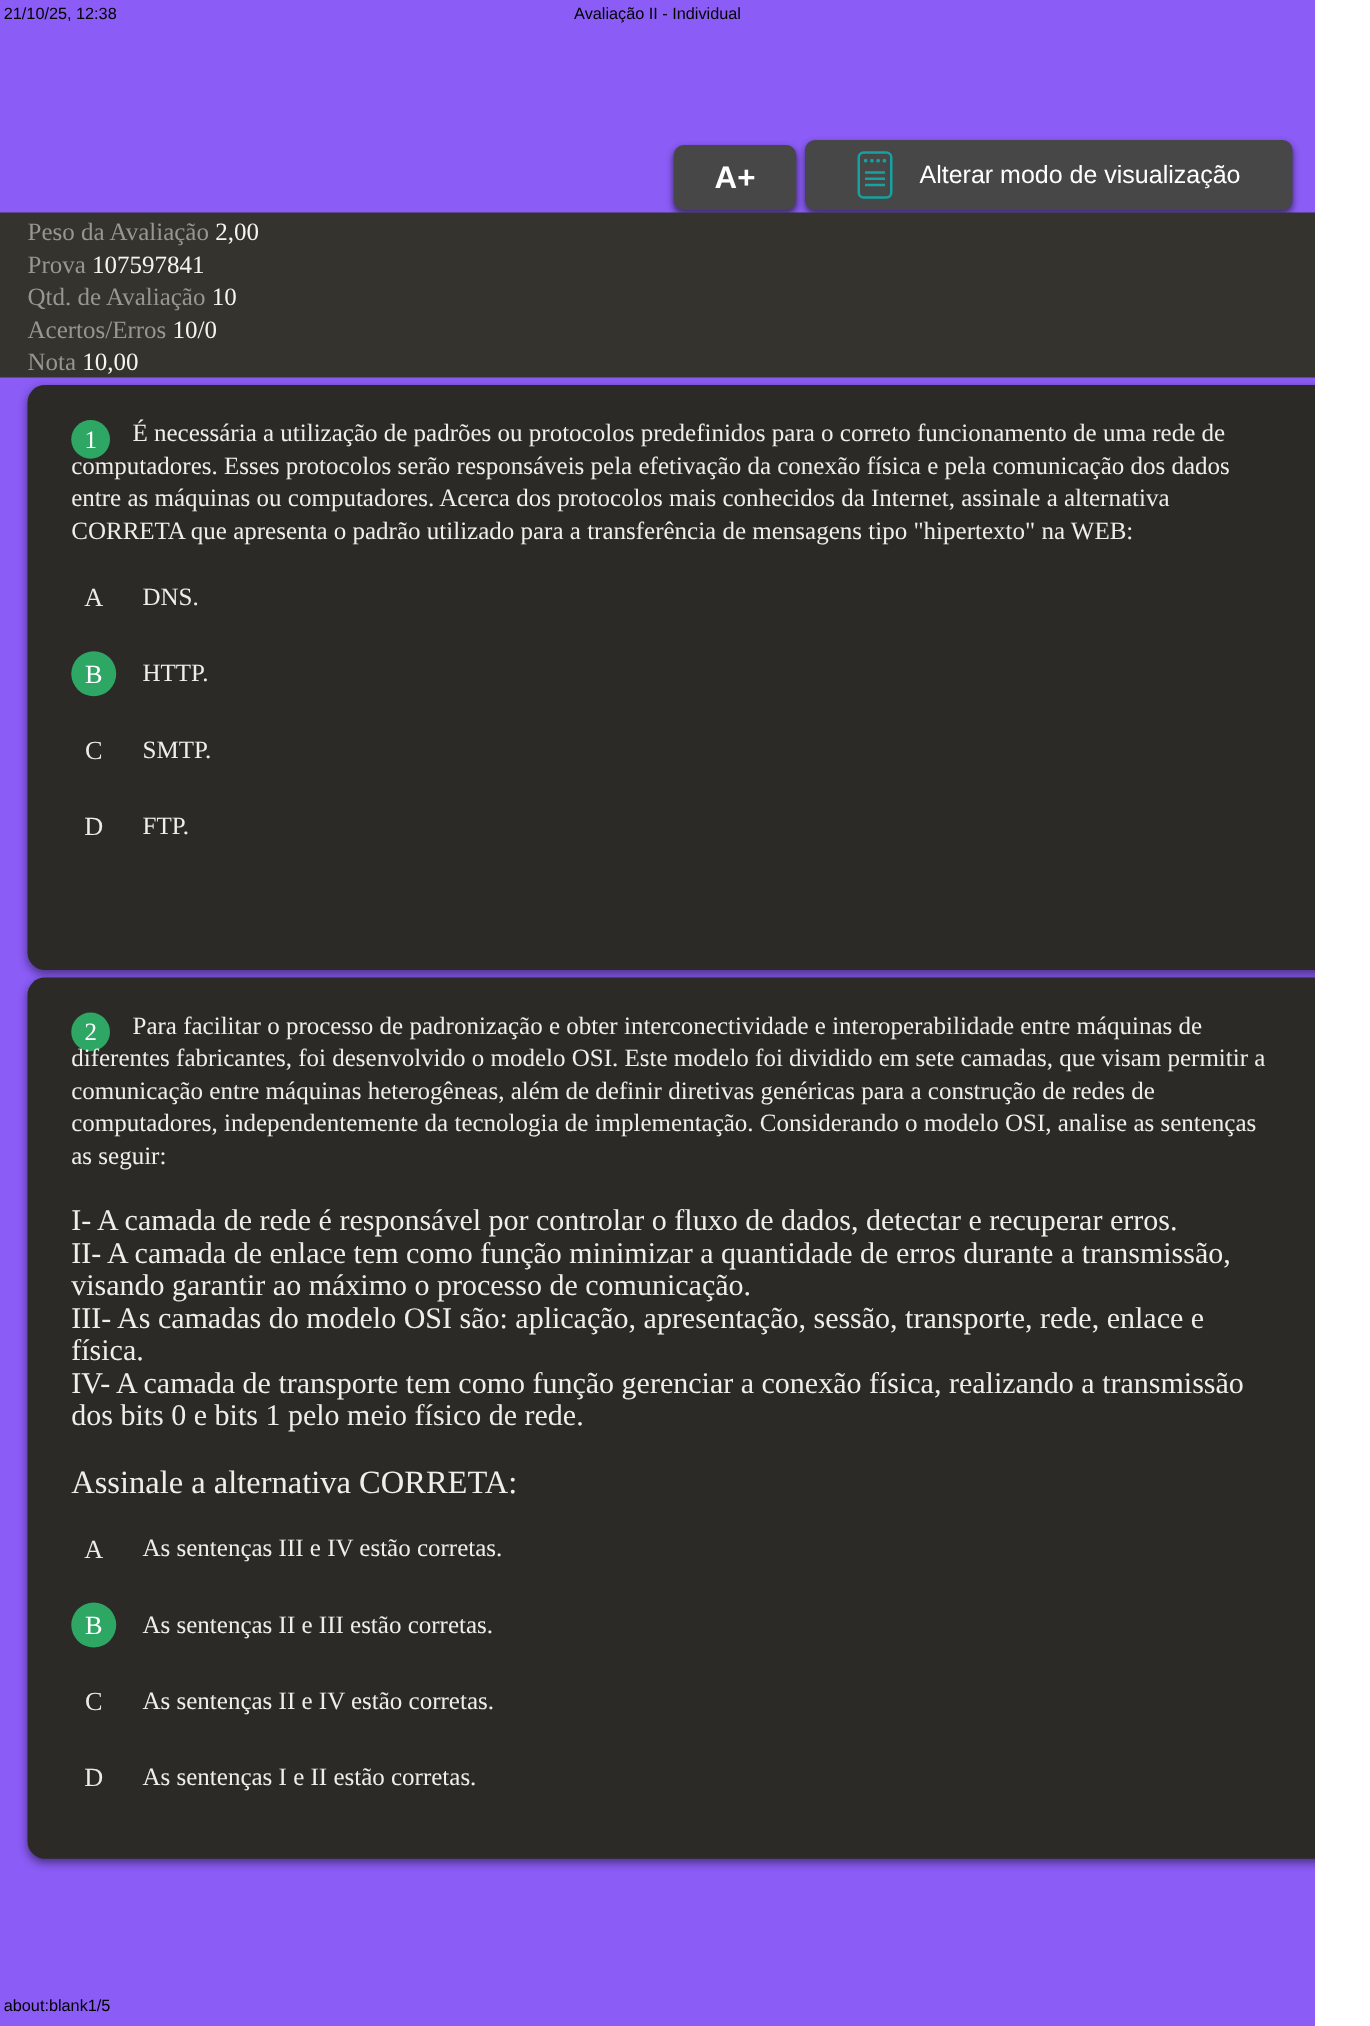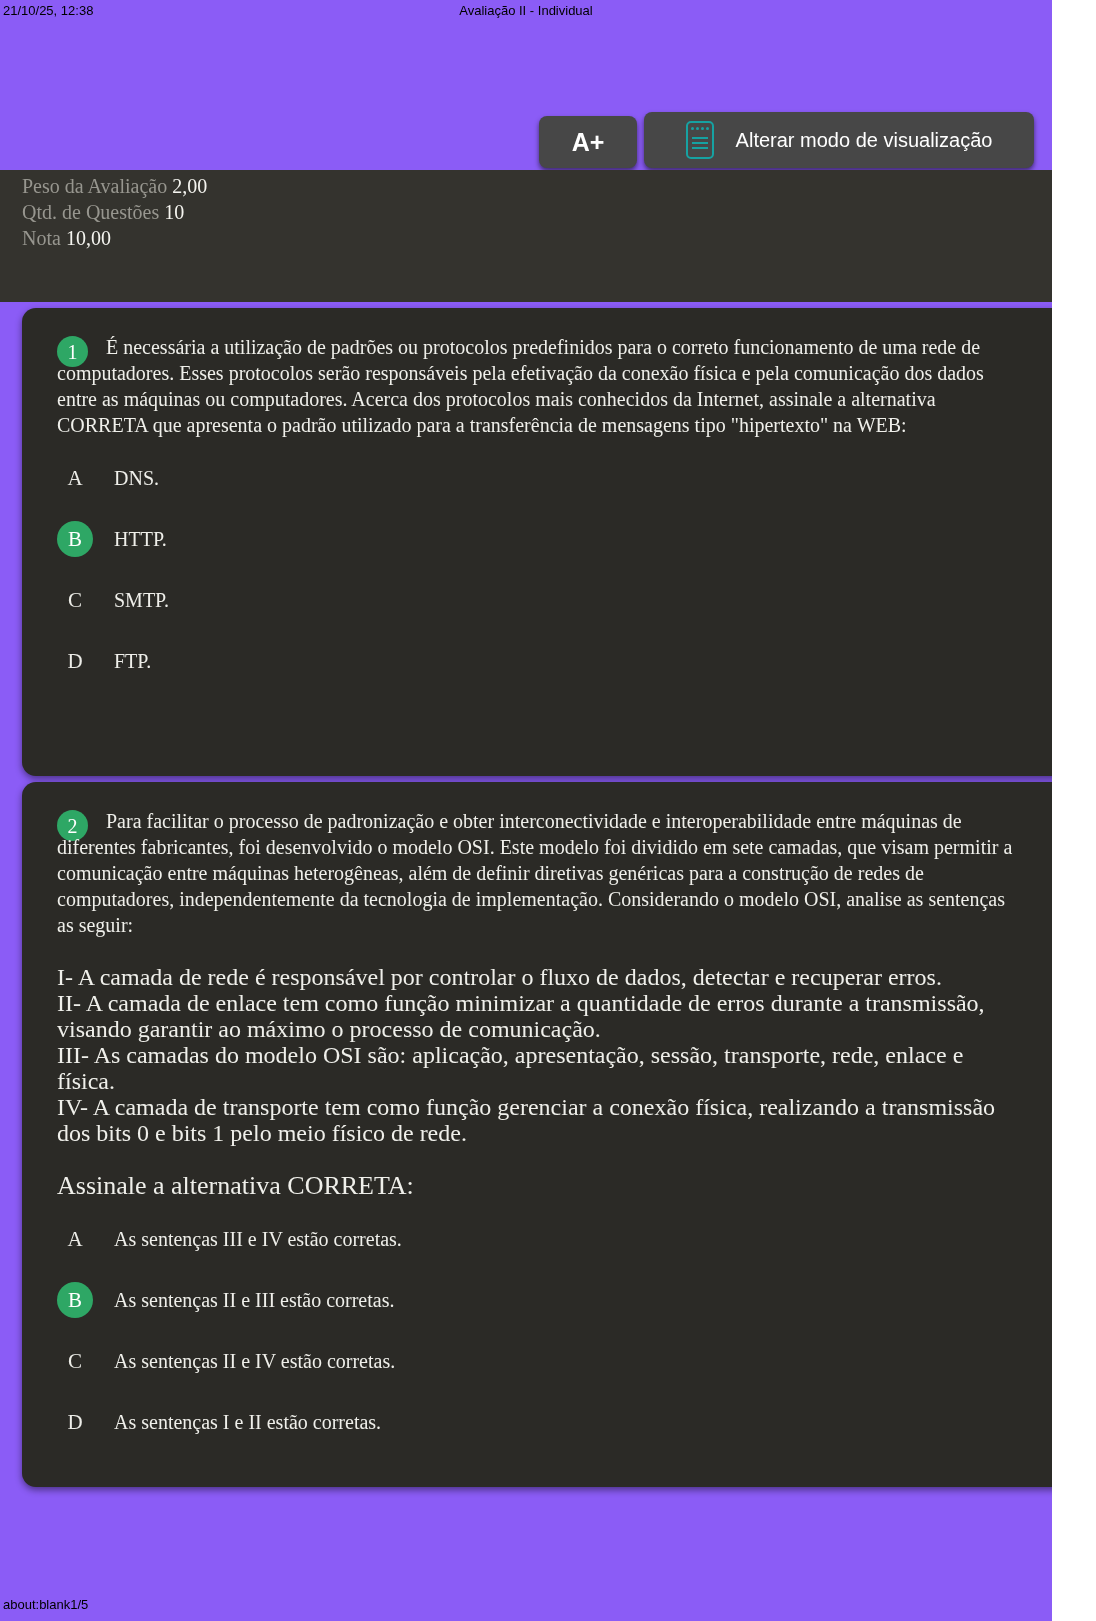--- a/index.html
+++ b/index.html
@@ -86,22 +86,30 @@
       <span>Alterar modo de visualização</span>
     </button>
   </div>
 
   <div class="info-bar">
     <div class="info-row">
       <span class="lbl">Peso da Avaliação</span>
       <span class="val">2,00</span>
     </div>
     <div class="info-row">
-      <span class="lbl">Qtd. de Questões</span>
+      <span class="lbl">Prova</span>
+      <span class="val">107597841</span>
+    </div>
+    <div class="info-row">
+      <span class="lbl">Qtd. de Avaliação</span>
       <span class="val">10</span>
+    </div>
+    <div class="info-row">
+      <span class="lbl">Acertos/Erros</span>
+      <span class="val">10/0</span>
     </div>
     <div class="info-row">
       <span class="lbl">Nota</span>
       <span class="val">10,00</span>
     </div>
   </div>
   <div class="tick"></div>
 
   <div class="card card-q1">
     <div class="q-text">

